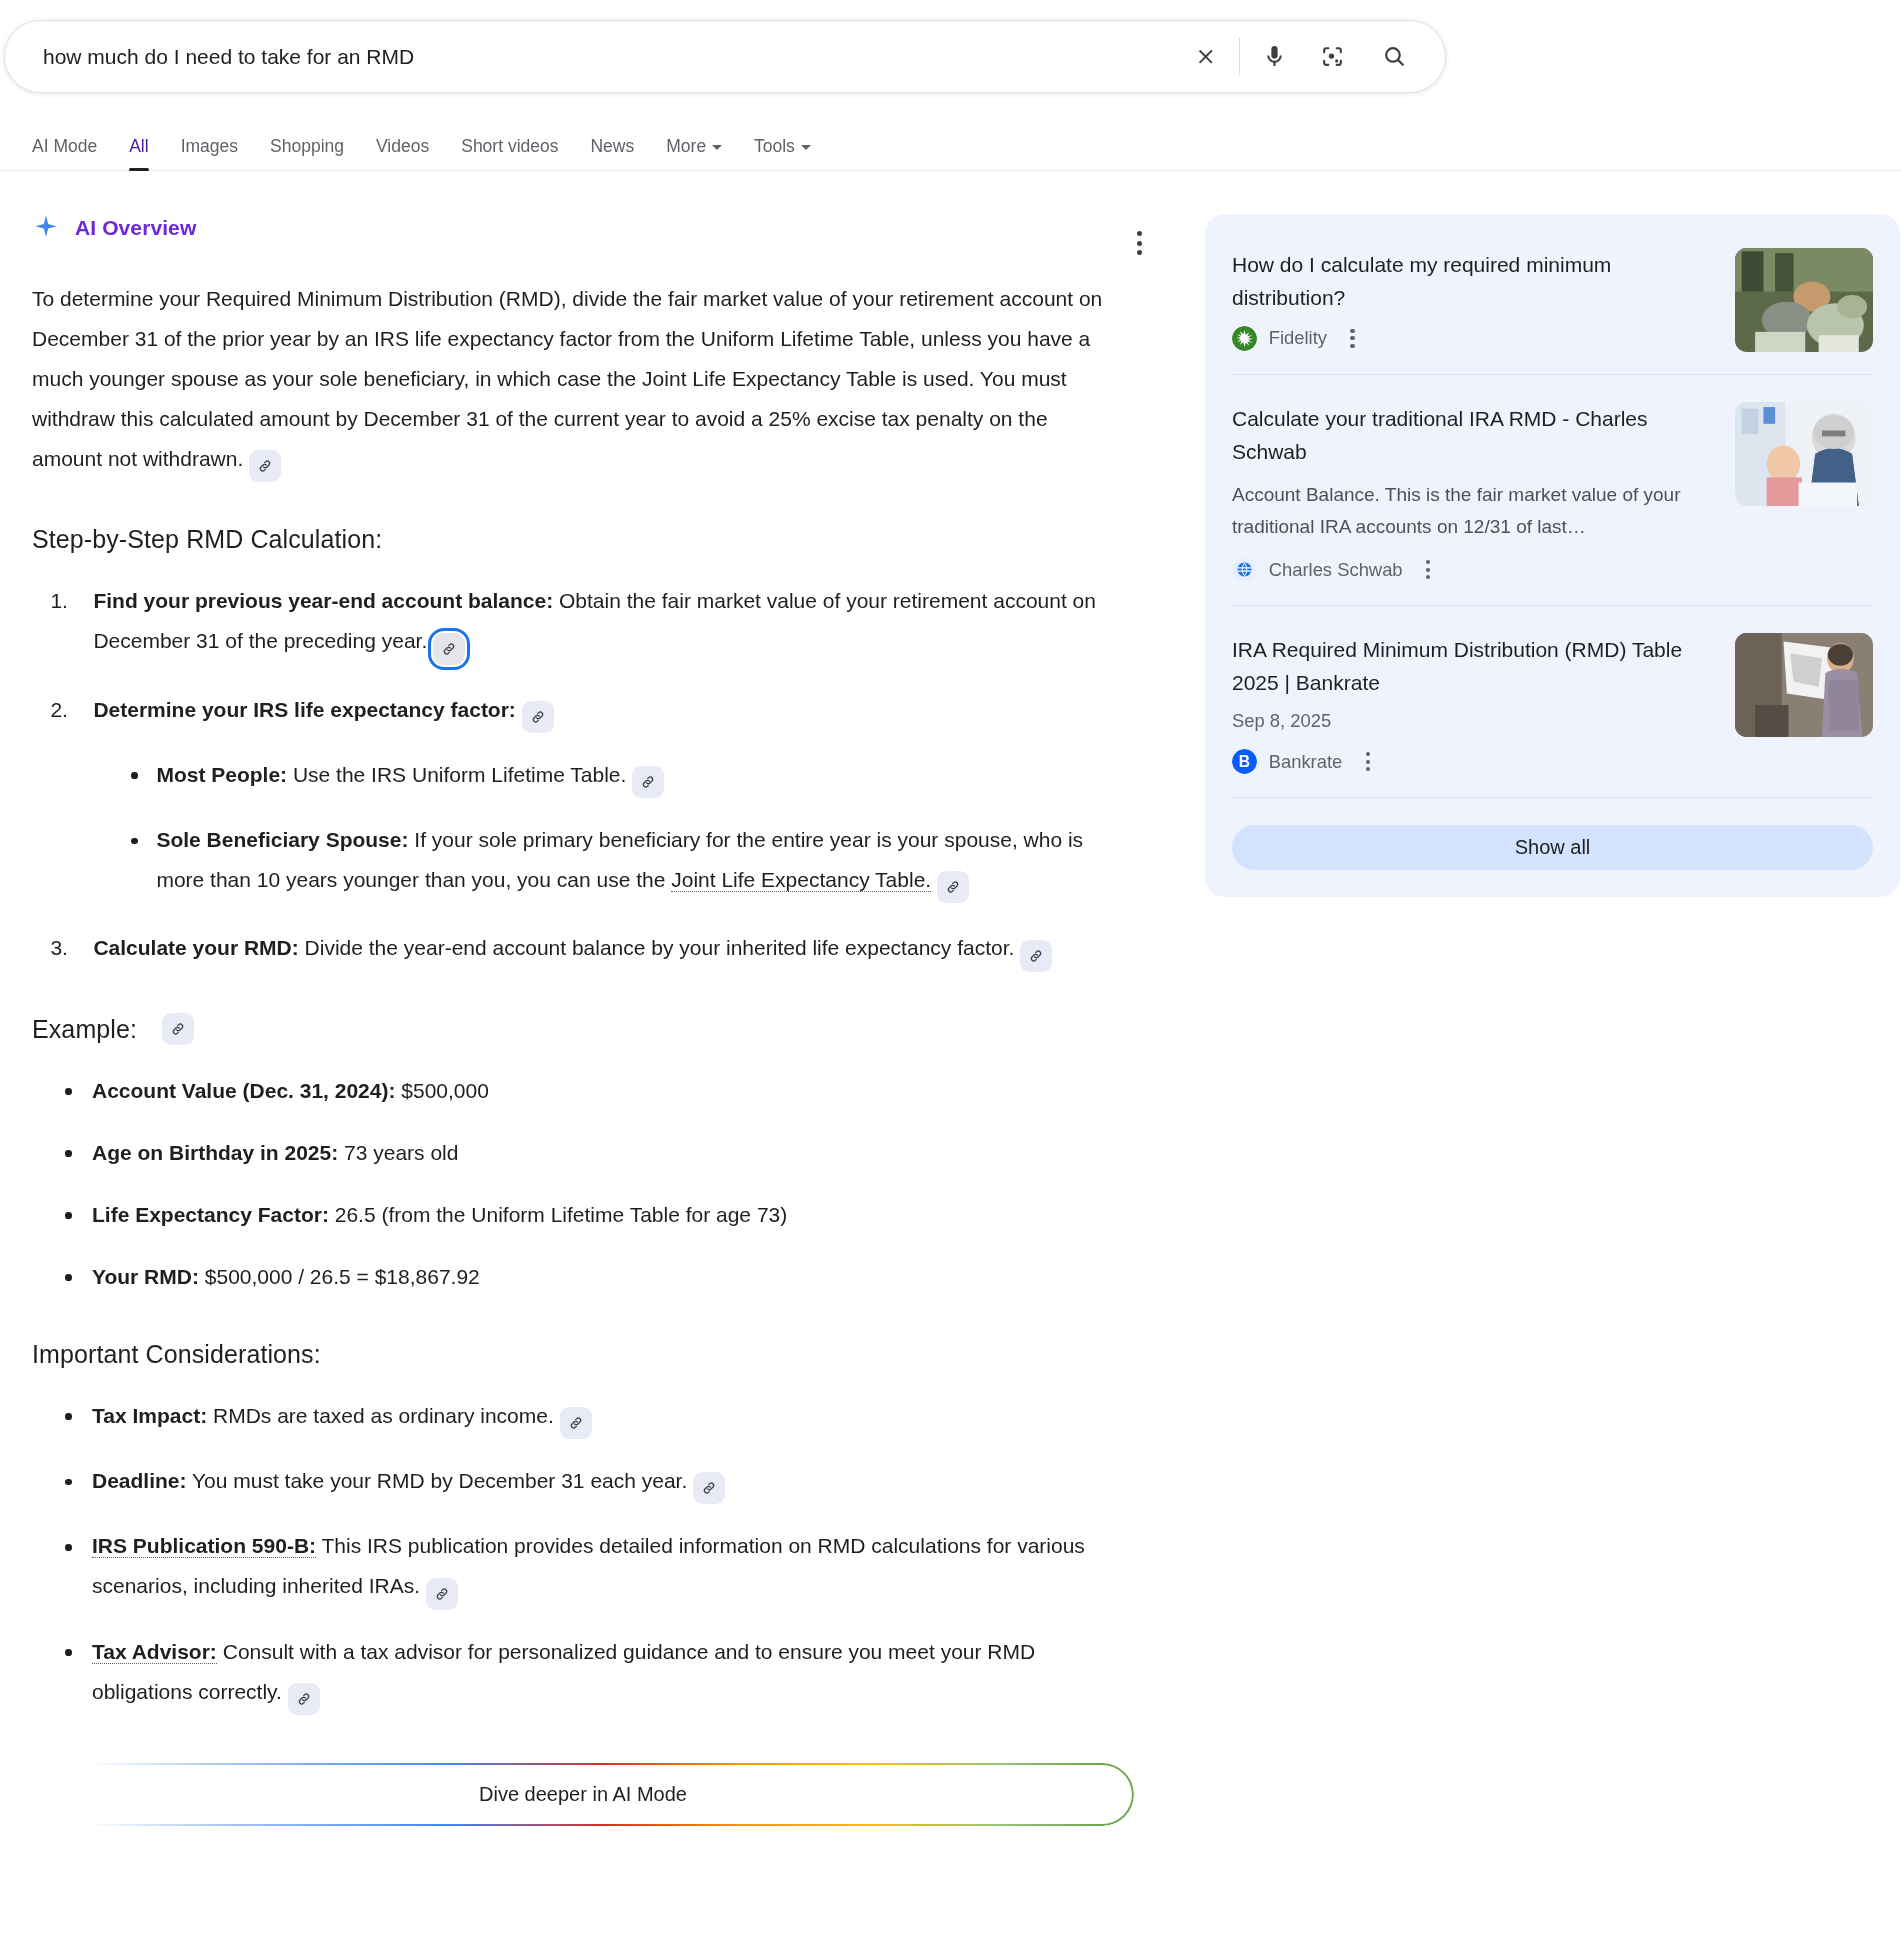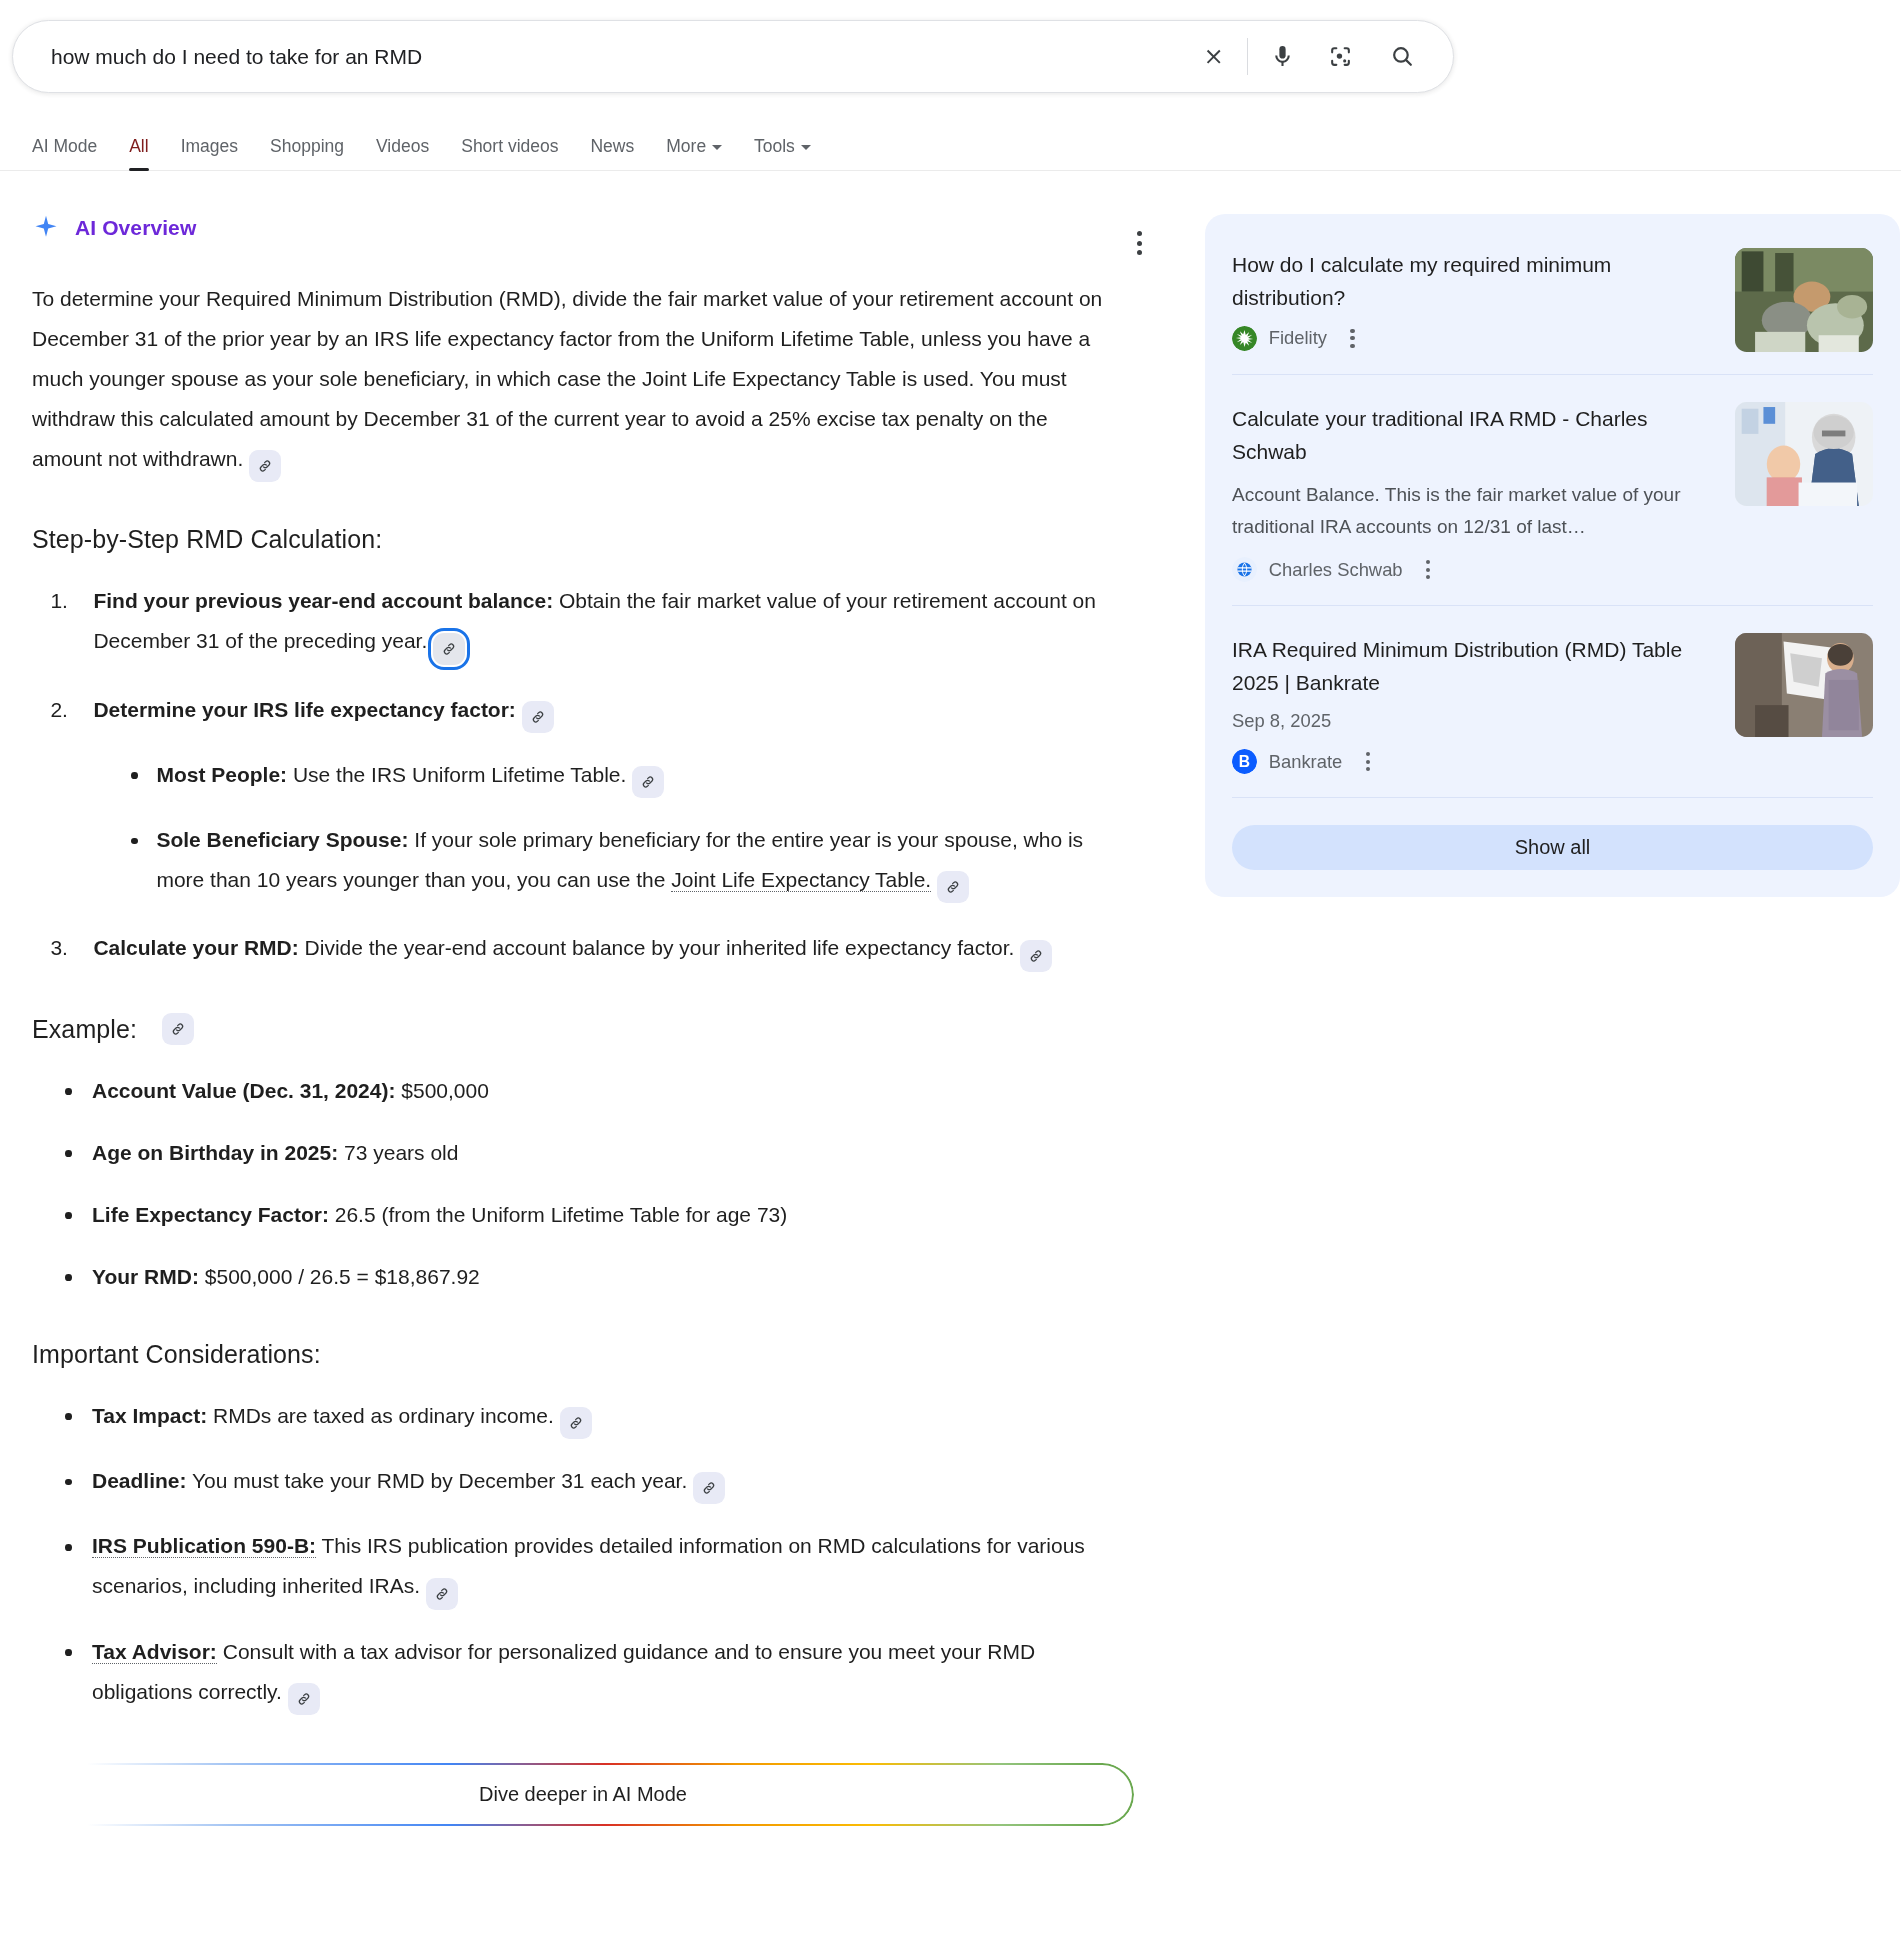--- a/index.html
+++ b/index.html
@@ -6,21 +6,21 @@
   html, body {
     width: 1901px;
     height: 1944px;
     background: #ffffff;
     font-family: "Liberation Sans", sans-serif;
     -webkit-font-smoothing: antialiased;
   }
   body { position: relative; overflow: hidden; }
 
   
-  .searchbar-wrap { padding: 20px 0 0 12px; }
+  .searchbar-wrap { padding: 20px 0 0 4px; }
   .searchbar {
     width: 1442px; height: 73px;
     border: 0.8px solid #dfe1e5; border-radius: 37px;
     display: flex; align-items: center;
     box-shadow: 0 0.8px 5px rgba(32,33,36,.12);
     background: #fff;
   }
   .searchbar-input {
     flex: 1; border: none; outline: none; background: transparent;
     font-size: 21px; color: #202124; padding: 0 25px 0 38px;
@@ -38,21 +38,21 @@
     margin-top: 30px; padding-left: 32px;
     display: flex; align-items: flex-end; gap: 0;
     border-bottom: 0.8px solid #ebebeb; height: 48px;
   }
   .tab {
     font-size: 17.5px; color: #5f6368; padding: 0 16px 13.4px 16px;
     cursor: pointer; position: relative; white-space: nowrap;
     display: flex; align-items: center; gap: 5.8px;
   }
   .tab:first-child { padding-left: 0; }
-  .tab.active { color: #7f1d1d; font-weight: 500; }
+  .tab.active { color: #4c1d95; font-weight: 500; }
   .tab.active::after {
     content: ""; position: absolute; left: 16px; right: 16px; bottom: -0.8px;
     height: 3.3px; background: #202124; border-radius: 1.7px;
   }
   .tab.active:first-child::after { left: 0; }
   .caret {
     width: 0; height: 0; border-left: 5px solid transparent;
     border-right: 5px solid transparent; border-top: 5.8px solid #5f6368;
     margin-top: 2.5px;
   }

